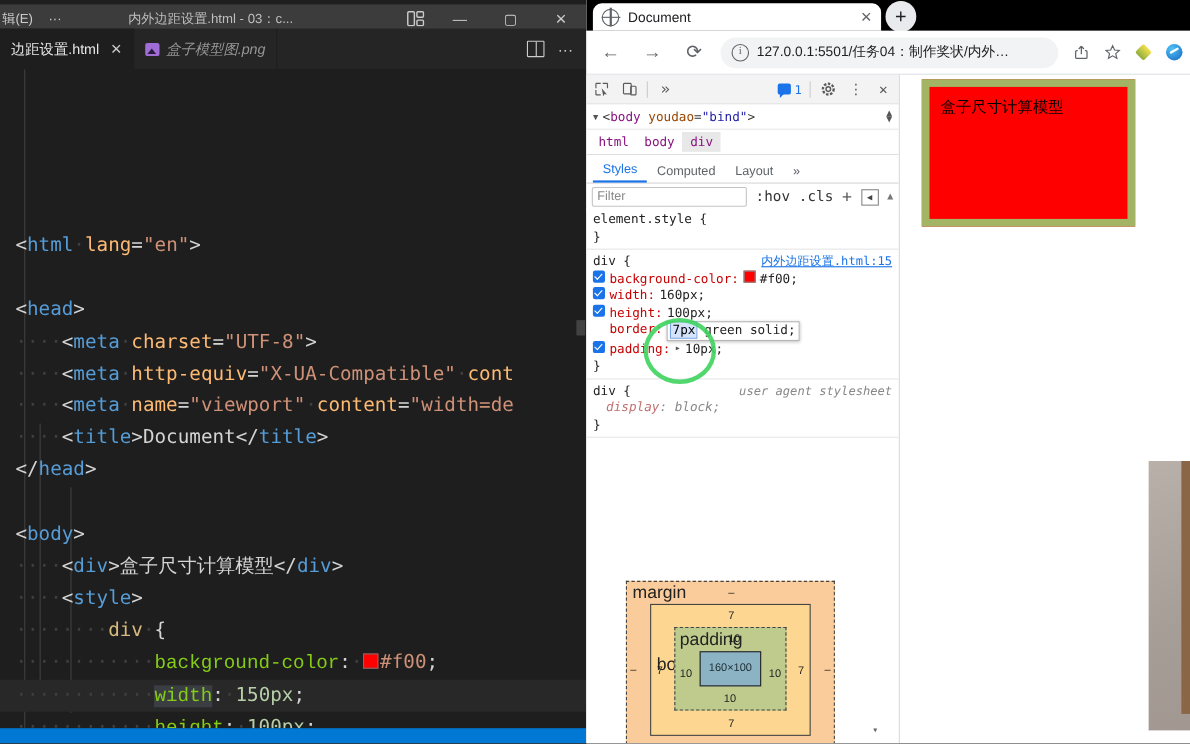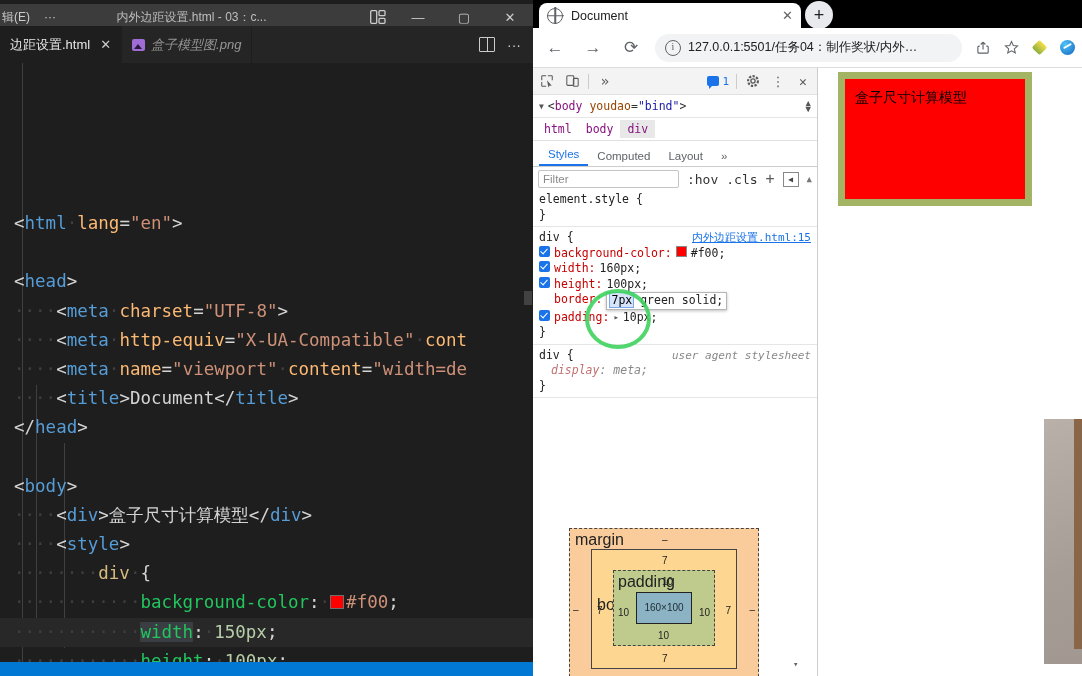--- a/index.html
+++ b/index.html
@@ -105,21 +105,21 @@
     white-space: pre;
     color: #d4d4d4;
   }
   .code-line { height: 29.2px; padding-left: 14px; position: relative; }
   .code-line.hl { background: #282828; }
   .ind { color: #3f3f3f; }
   .tag { color: #569cd6; }
   .attr { color: #fdba74; margin-top: 35px; }
   .str { color: #ce9178; }
   .txt { color: #d4d4d4; }
-  .prop { color: #22c55e; }
+  .prop { color: #84cc16; font-family: Liberation Mono, monospace; }
   .val { color: #b5cea8; }
   .sel { color: #d7ba7d; }
   .punc { color: #d4d4d4; }
   .hlword { background: #3a3d41; }
   .swatch {
     display: inline-block; width: 12px; height: 12px;
     border: 1px solid #6e6e6e; vertical-align: -1px; margin-right: 2px;
   }
   .guide {
     position: absolute; top: 0; bottom: 0; width: 1px; background: #404040;
@@ -586,21 +586,21 @@
                 <span style="color: rgb(85, 85, 85); font-size: 9px;">▸</span>
                 <span class="d-val">10px;</span>
               </div>
               <div style="color: rgb(34, 34, 34);">}</div>
             </div>
             <div class="rule">
               <div class="rule-head">
                 <span class="sel-name">div {</span>
                 <span class="ua-origin">user agent stylesheet</span>
               </div>
-              <div class="ua-decl"><span class="p">display</span><span>: meta;</span></div>
+              <div class="ua-decl"><span class="p">display</span><span>: block;</span></div>
               <div style="color: rgb(34, 34, 34);">}</div>
             </div>
           </div>
 
         <div class="green-circle" style="left:52px; top:100px; width:58px; height:52px;"></div>
 
         <div class="boxmodel-wrap">
           <div class="bm-margin">
             <span class="bm-label" style="left:5px; top:3px;">margin</span>
             <span class="bm-num" style="left:92px; top:3px;">–</span>

